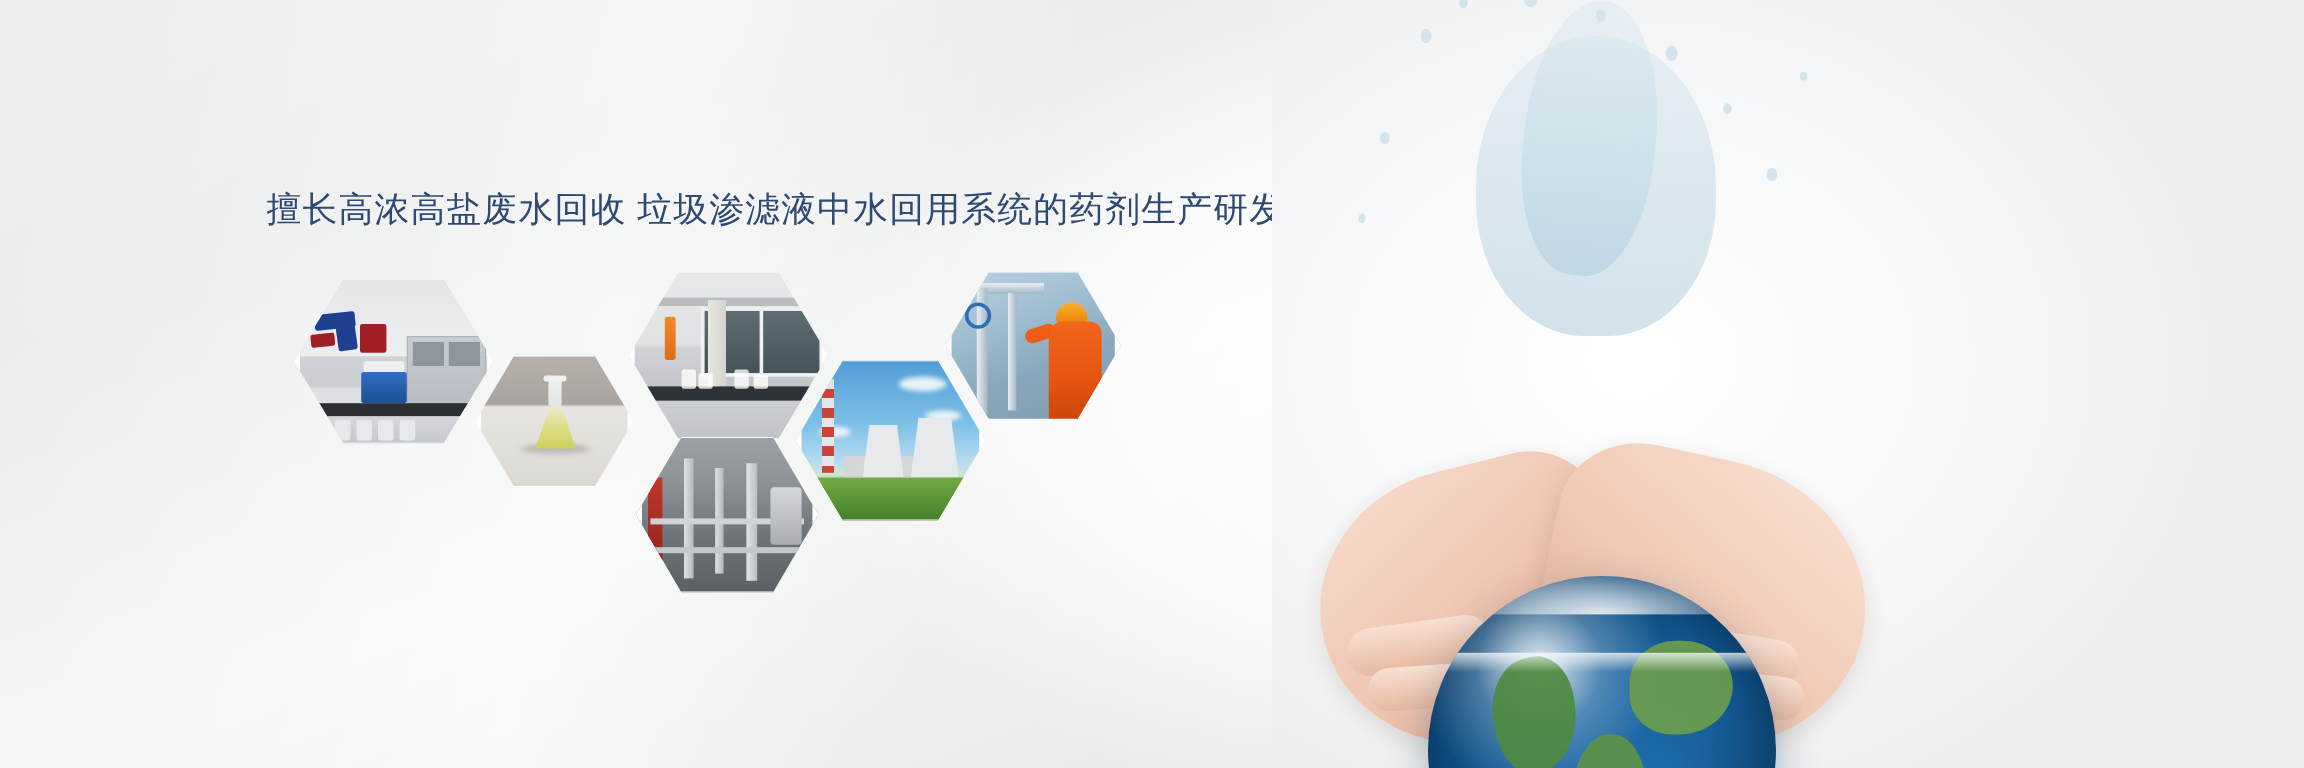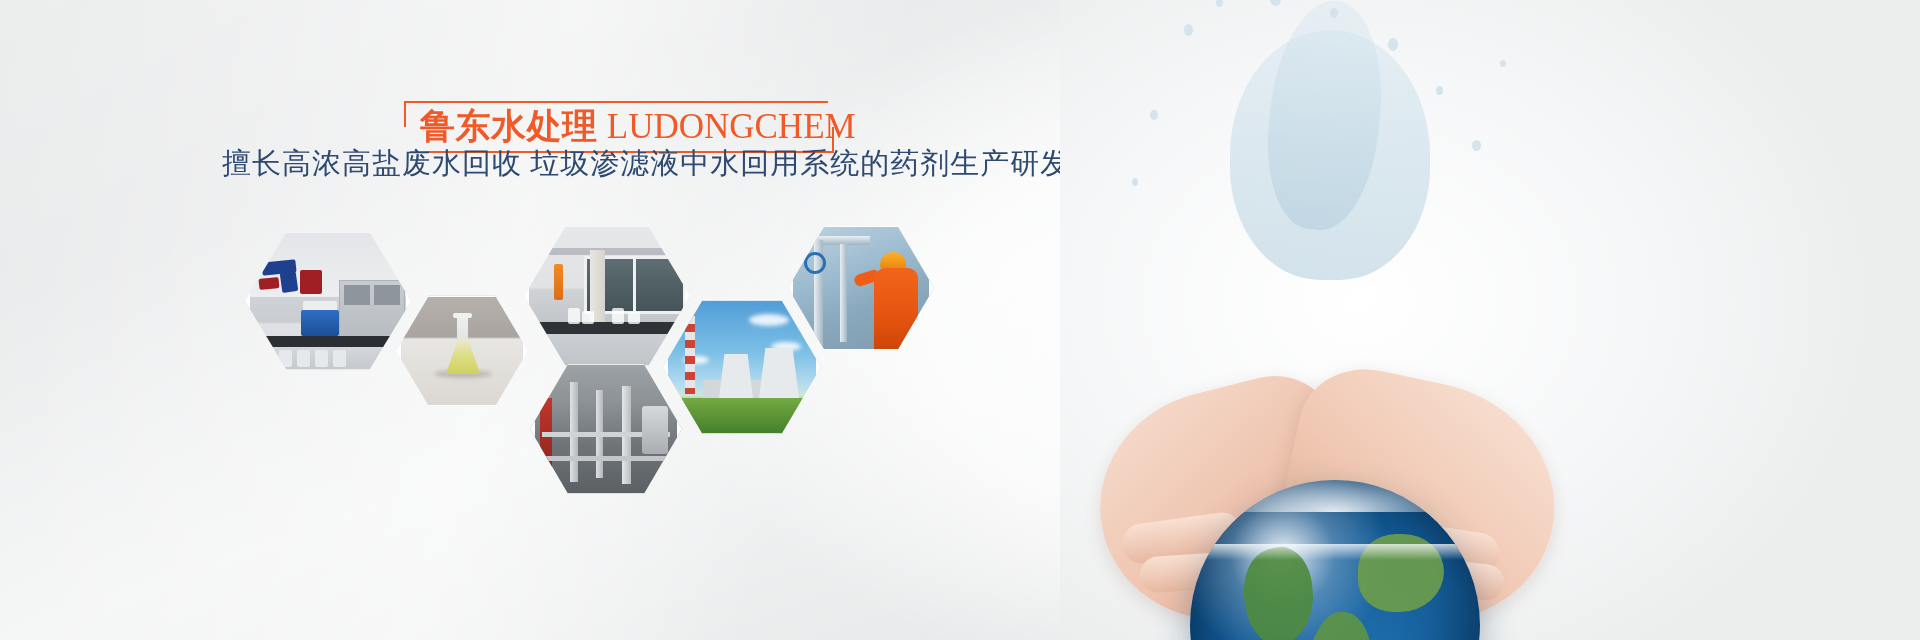--- a/index.html
+++ b/index.html
@@ -45,22 +45,22 @@
   }
   .title-text{
     position:absolute;left:16px;top:2px;
     font-family:"Liberation Serif","DejaVu Serif",serif;
     font-size:35px;line-height:48px;letter-spacing:.5px;
     color:#ef5a28;white-space:nowrap;font-weight:700;
   }
   .title-text .en{font-weight:400;letter-spacing:0px;}
 
   .subtitle{
-    position:absolute;left:222px;top:144px;
-    font-family:Liberation Serif, serif;
+    position:absolute;left:222px;top:156px;
+    font-family:Liberation Sans, sans-serif;
     font-size:29px;line-height:38px;letter-spacing:1px;
     color:#2f4a72;white-space:nowrap;
   }
 
   
   .hex{
     position:absolute;
     -webkit-clip-path:polygon(25% 3%,75% 3%,100% 50%,75% 97%,25% 97%,0% 50%);
     clip-path:polygon(25% 3%,75% 3%,100% 50%,75% 97%,25% 97%,0% 50%);
     overflow:hidden;
@@ -213,28 +213,20 @@
   .globe .ice{position:absolute;left:0;right:0;top:-14px;height:46px;
     background:radial-gradient(ellipse at 50% 100%,rgba(255,255,255,.85),rgba(255,255,255,0) 70%);}
   .globe .surf{position:absolute;left:-10px;right:-10px;top:64px;height:16px;
     background:linear-gradient(180deg,rgba(255,255,255,.75),rgba(255,255,255,0));}
 </style>
 </head>
 <body>
 
 <div id="stage">
 
-  <div class="headline">
-    <span class="brackL"></span>
-    <span class="brackR"></span>
-    <div class="title-text">
-      <span>鲁东水处理</span>
-      <span class="en">LUDONGCHEM</span>
-    </div>
-  </div>
 
   <div class="subtitle">擅长高浓高盐废水回收  垃圾渗滤液中水回用系统的药剂生产研发</div>
 
   <div class="hex h1">
     <div class="pane">
       <div class="wall"></div>
       <div class="slogan1"></div>
         <div class="slogan2"></div>
       <div class="slogan3"></div>
         <div class="slogan4"></div>

